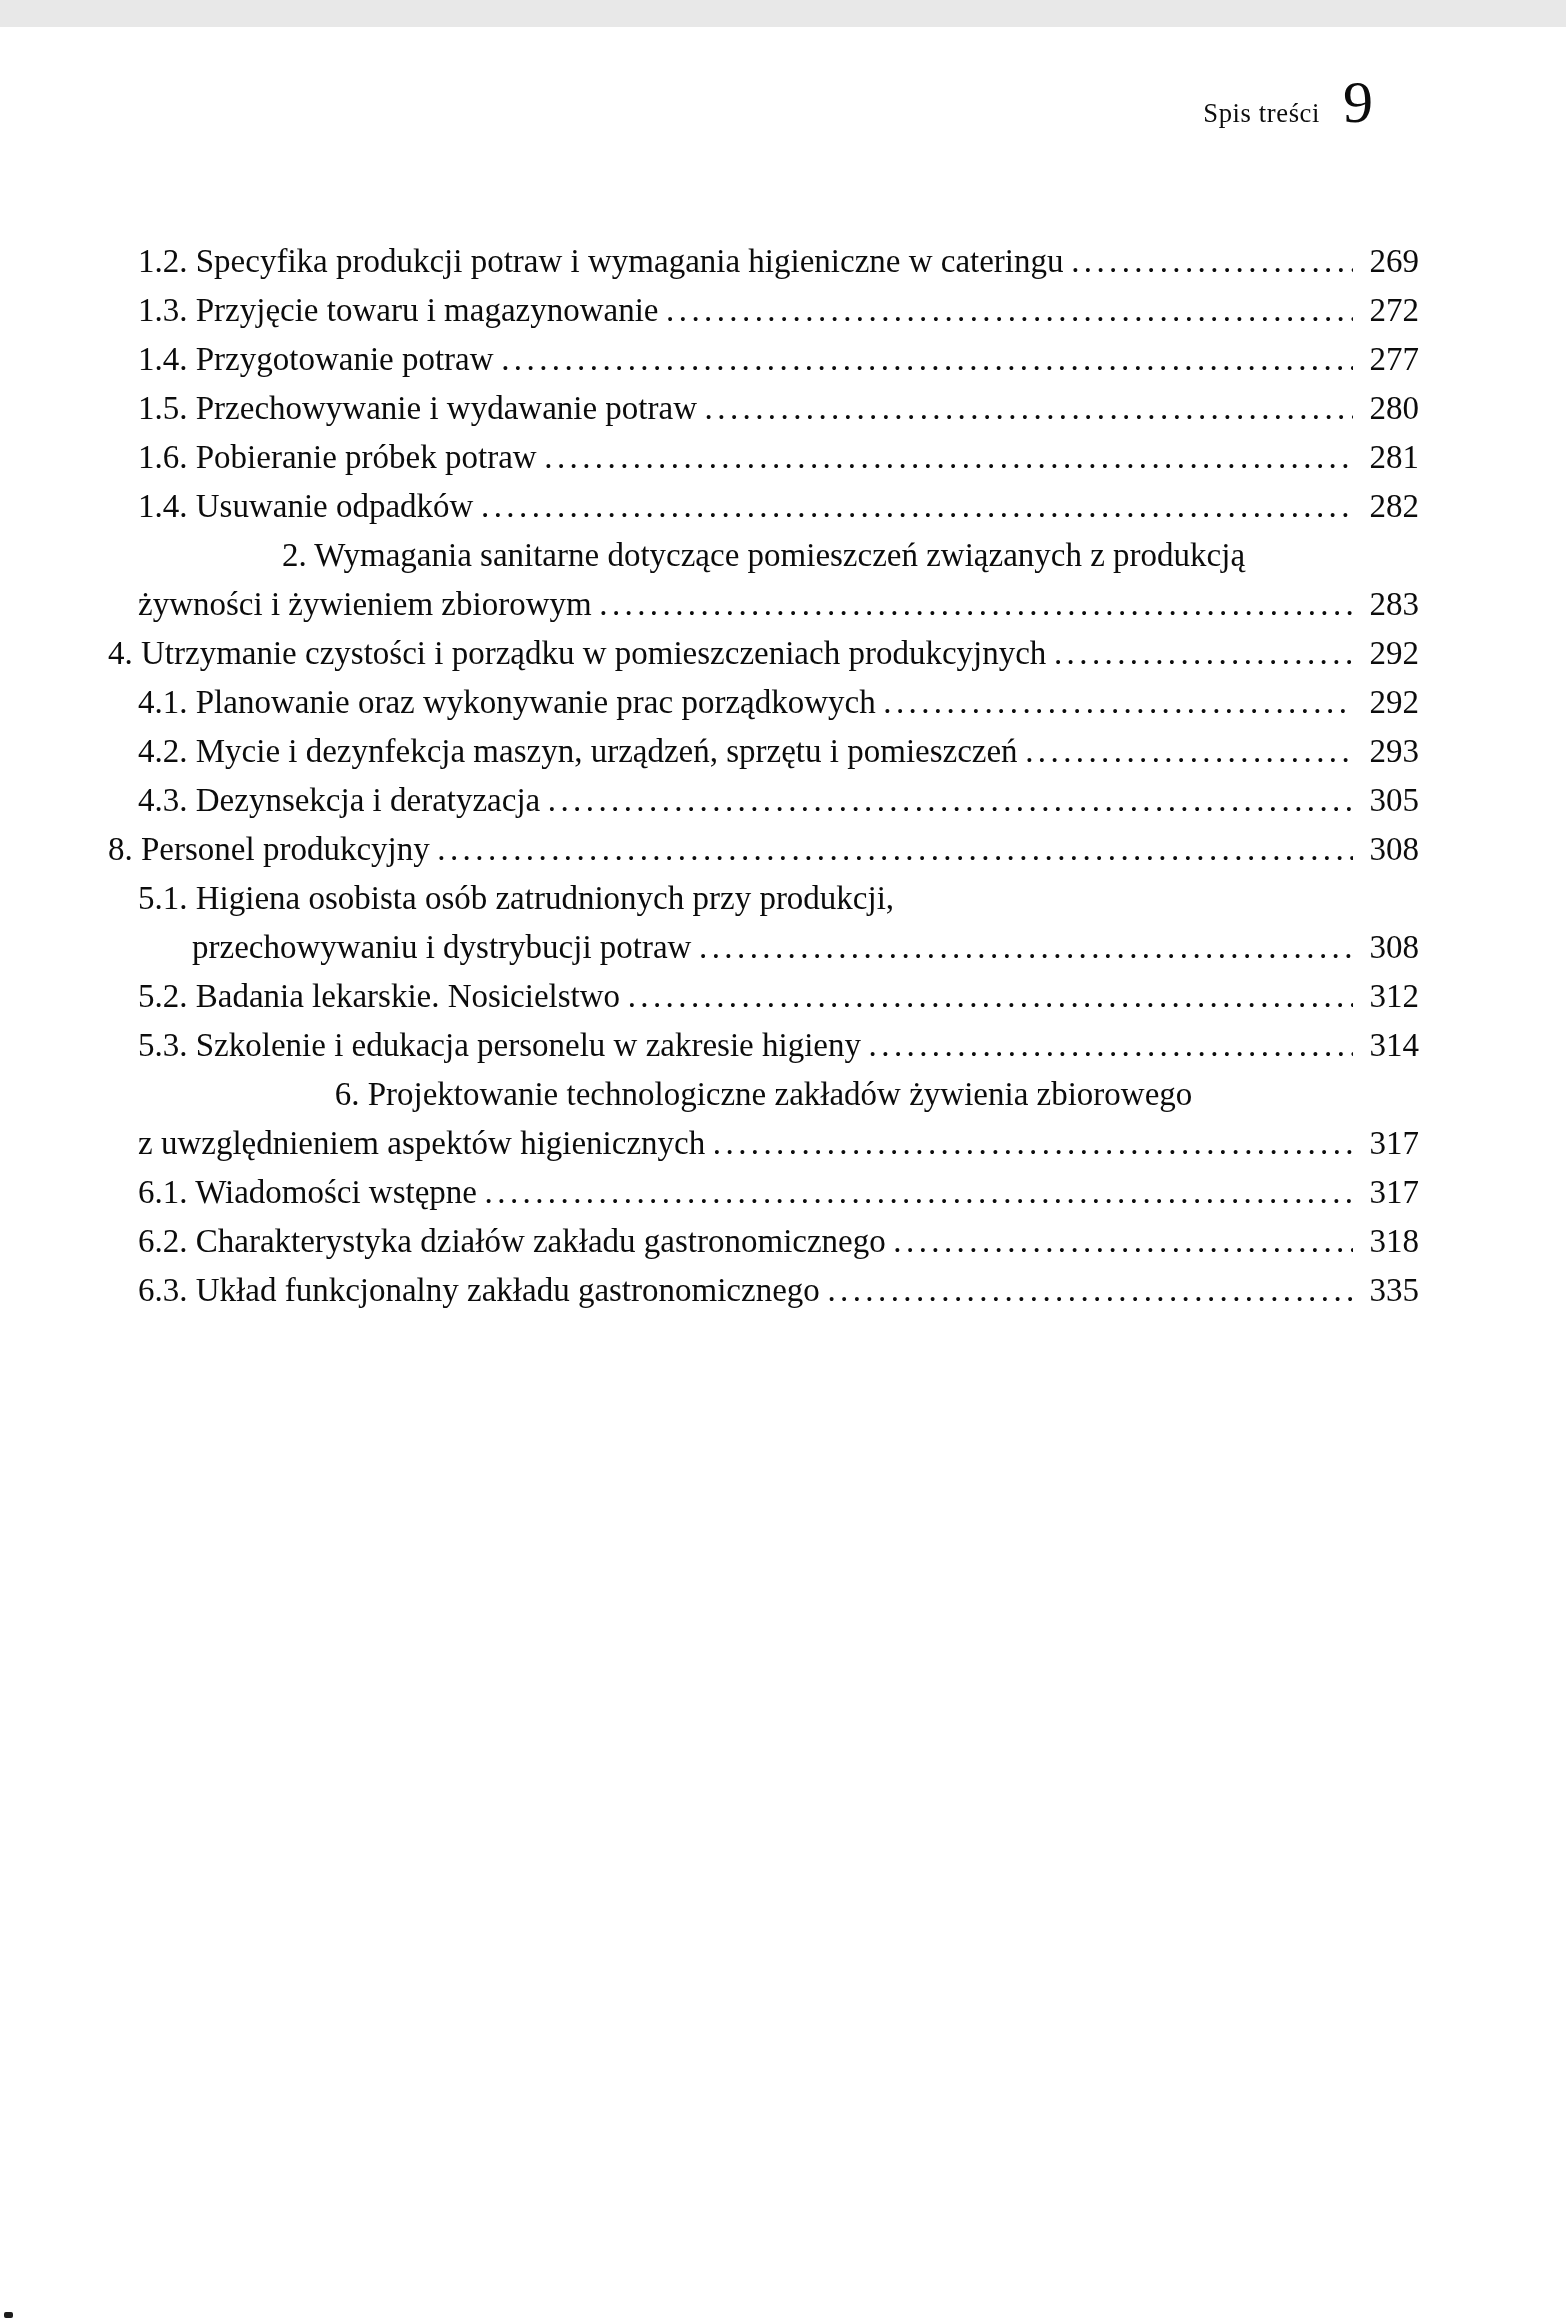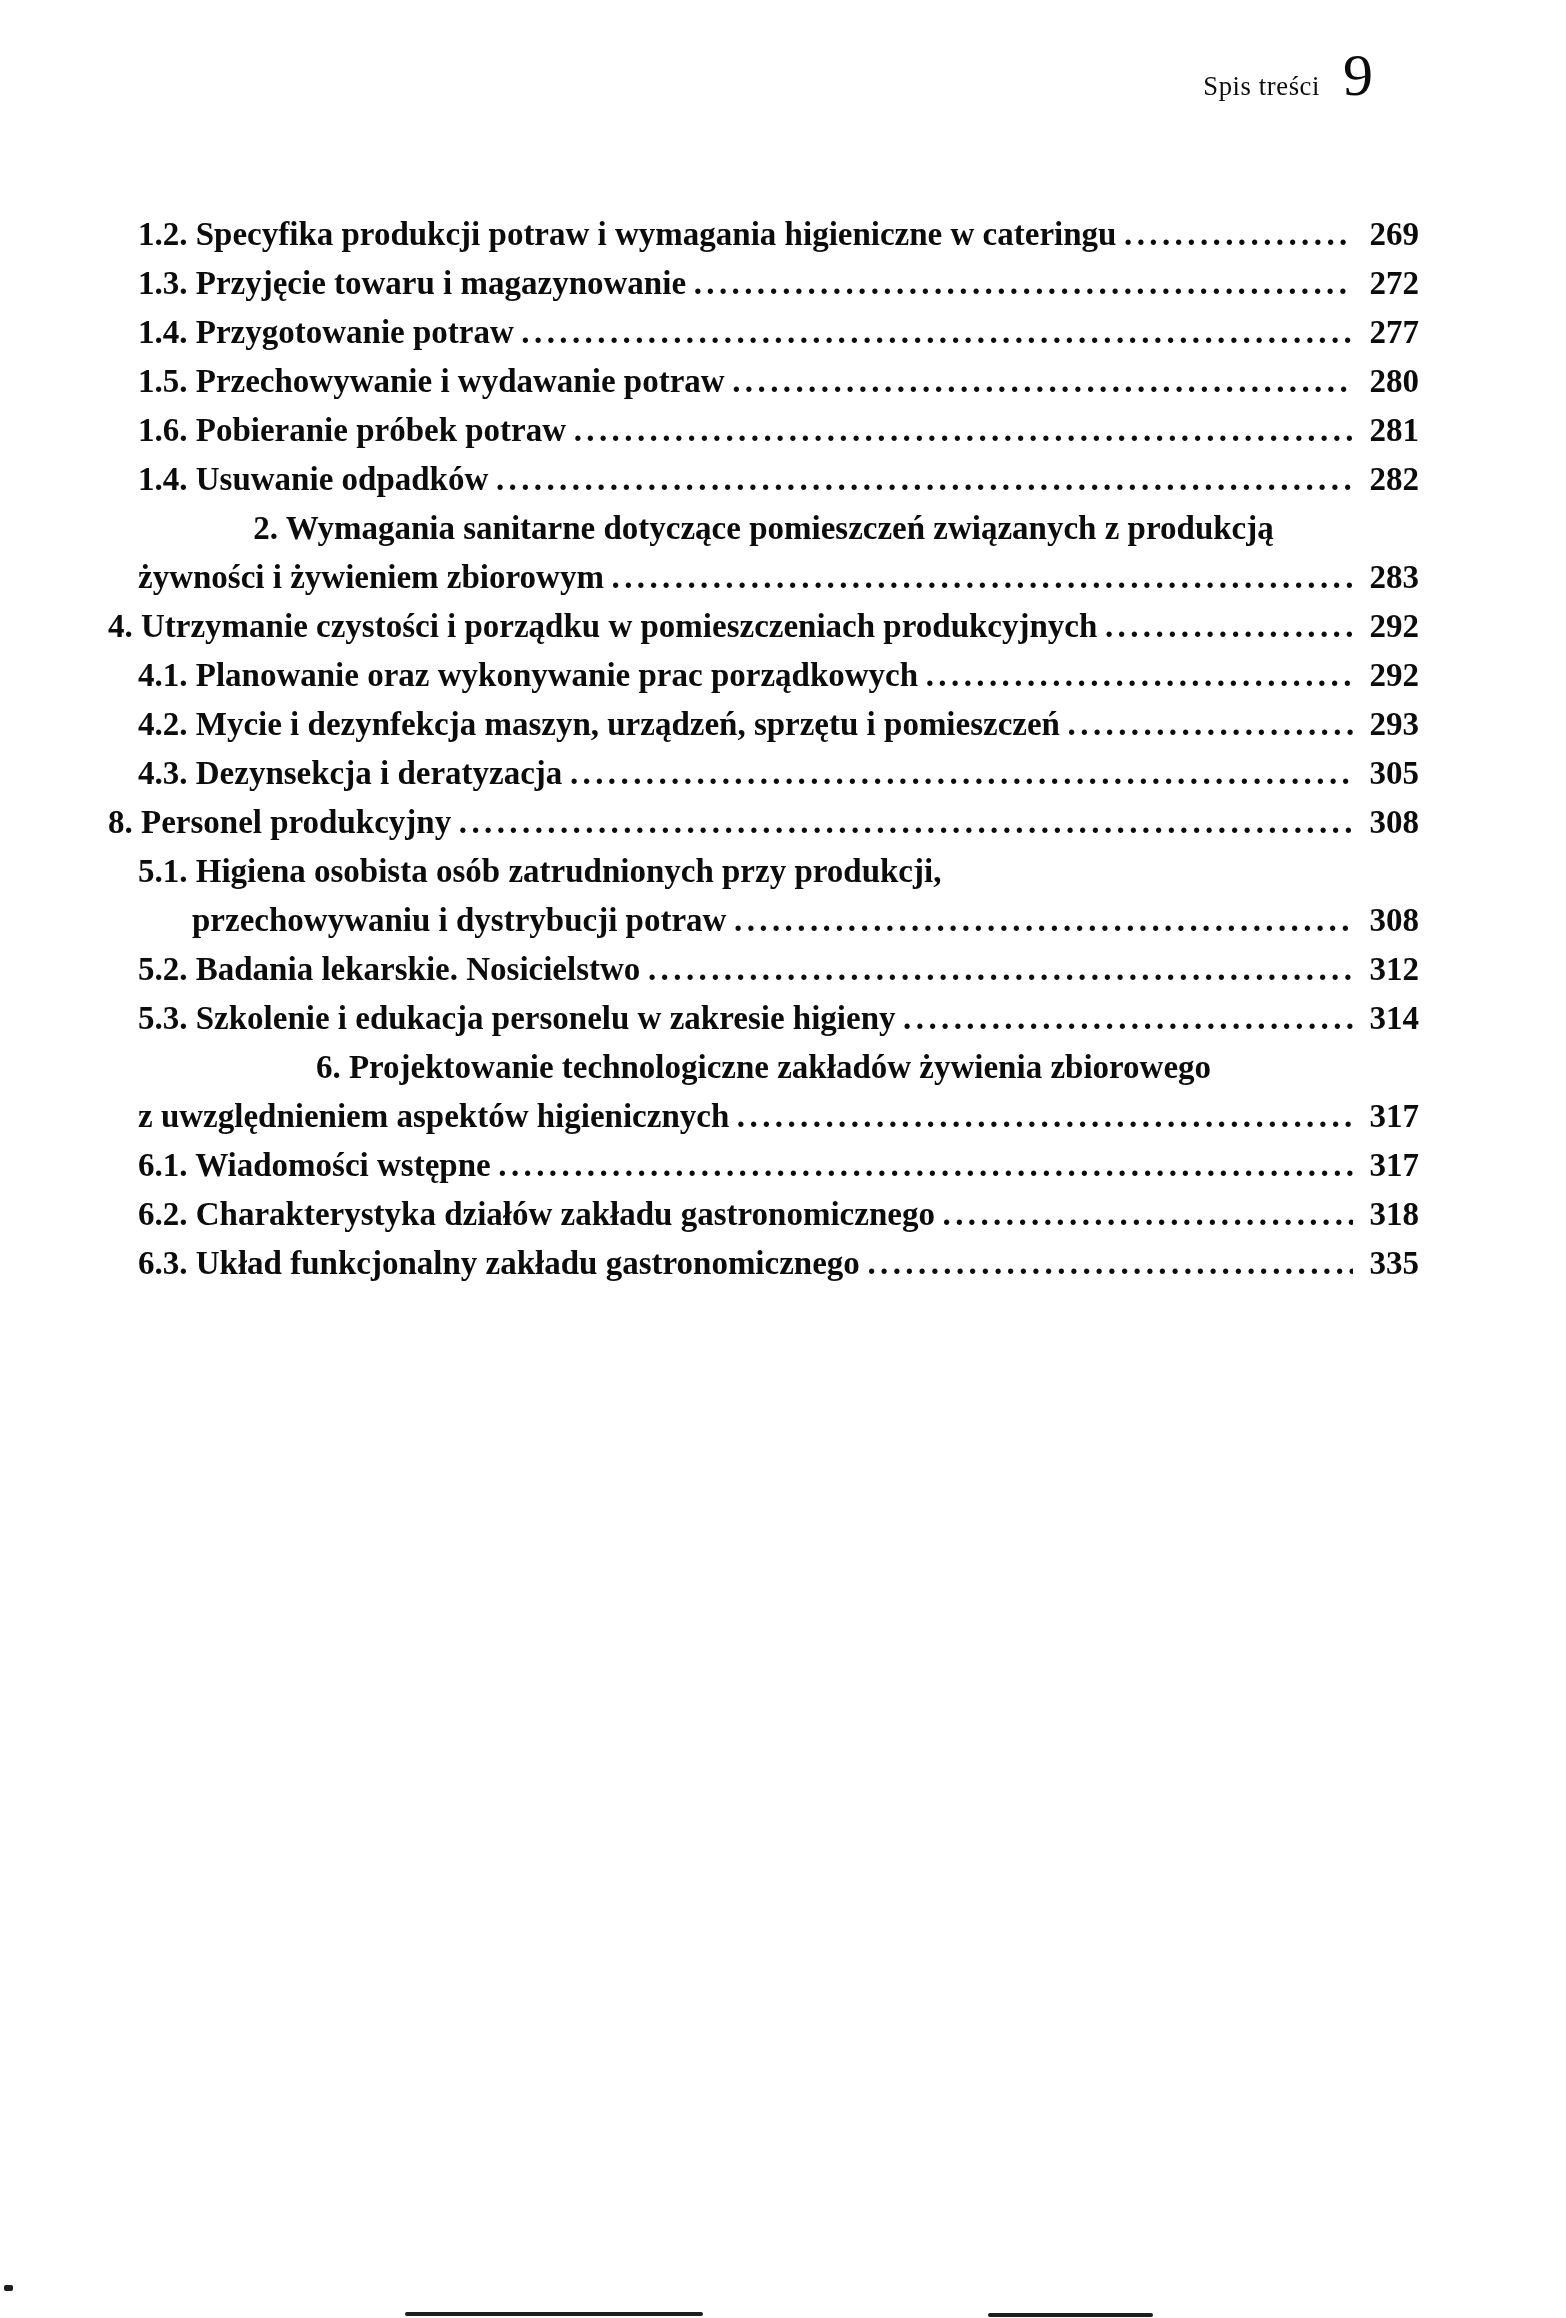--- a/index.html
+++ b/index.html
@@ -8,34 +8,35 @@
     width: 1567px; height: 2319px;
     font-family: "Liberation Serif", "DejaVu Serif", serif;
     color: #0c0c0c;
     position: relative;
     overflow: hidden;
   }
   .sheet {
     position: absolute; inset: 0;
     background: #ffffff;
     padding: 30px 148px 0 108px;
+    margin-top: 27px;
   }
   .header {
     display: flex;
     justify-content: flex-end;
     align-items: baseline;
     gap: 23px;
     padding-right: 46px;
     margin-top: 11.4px;
     margin-bottom: 100px;
   }
   .header .label { font-size: 26.6px; letter-spacing: 0.6px; }
   .header .pageno { font-size: 60px; font-weight: 400; }
   .toc { font-size: 33px; line-height: 49px; }
-  .line { display: flex; align-items: baseline; font-weight: bold; }
+  .line { display: flex; align-items: baseline; }
   .text { white-space: nowrap; }
   .leader {
     flex: 1 1 12.7px;
     min-width: 0;
     overflow: hidden;
     white-space: nowrap;
     margin: 0 10px 0 7.6px;
   }
   .leader::after {
     content: "........................................................................................................................................";

